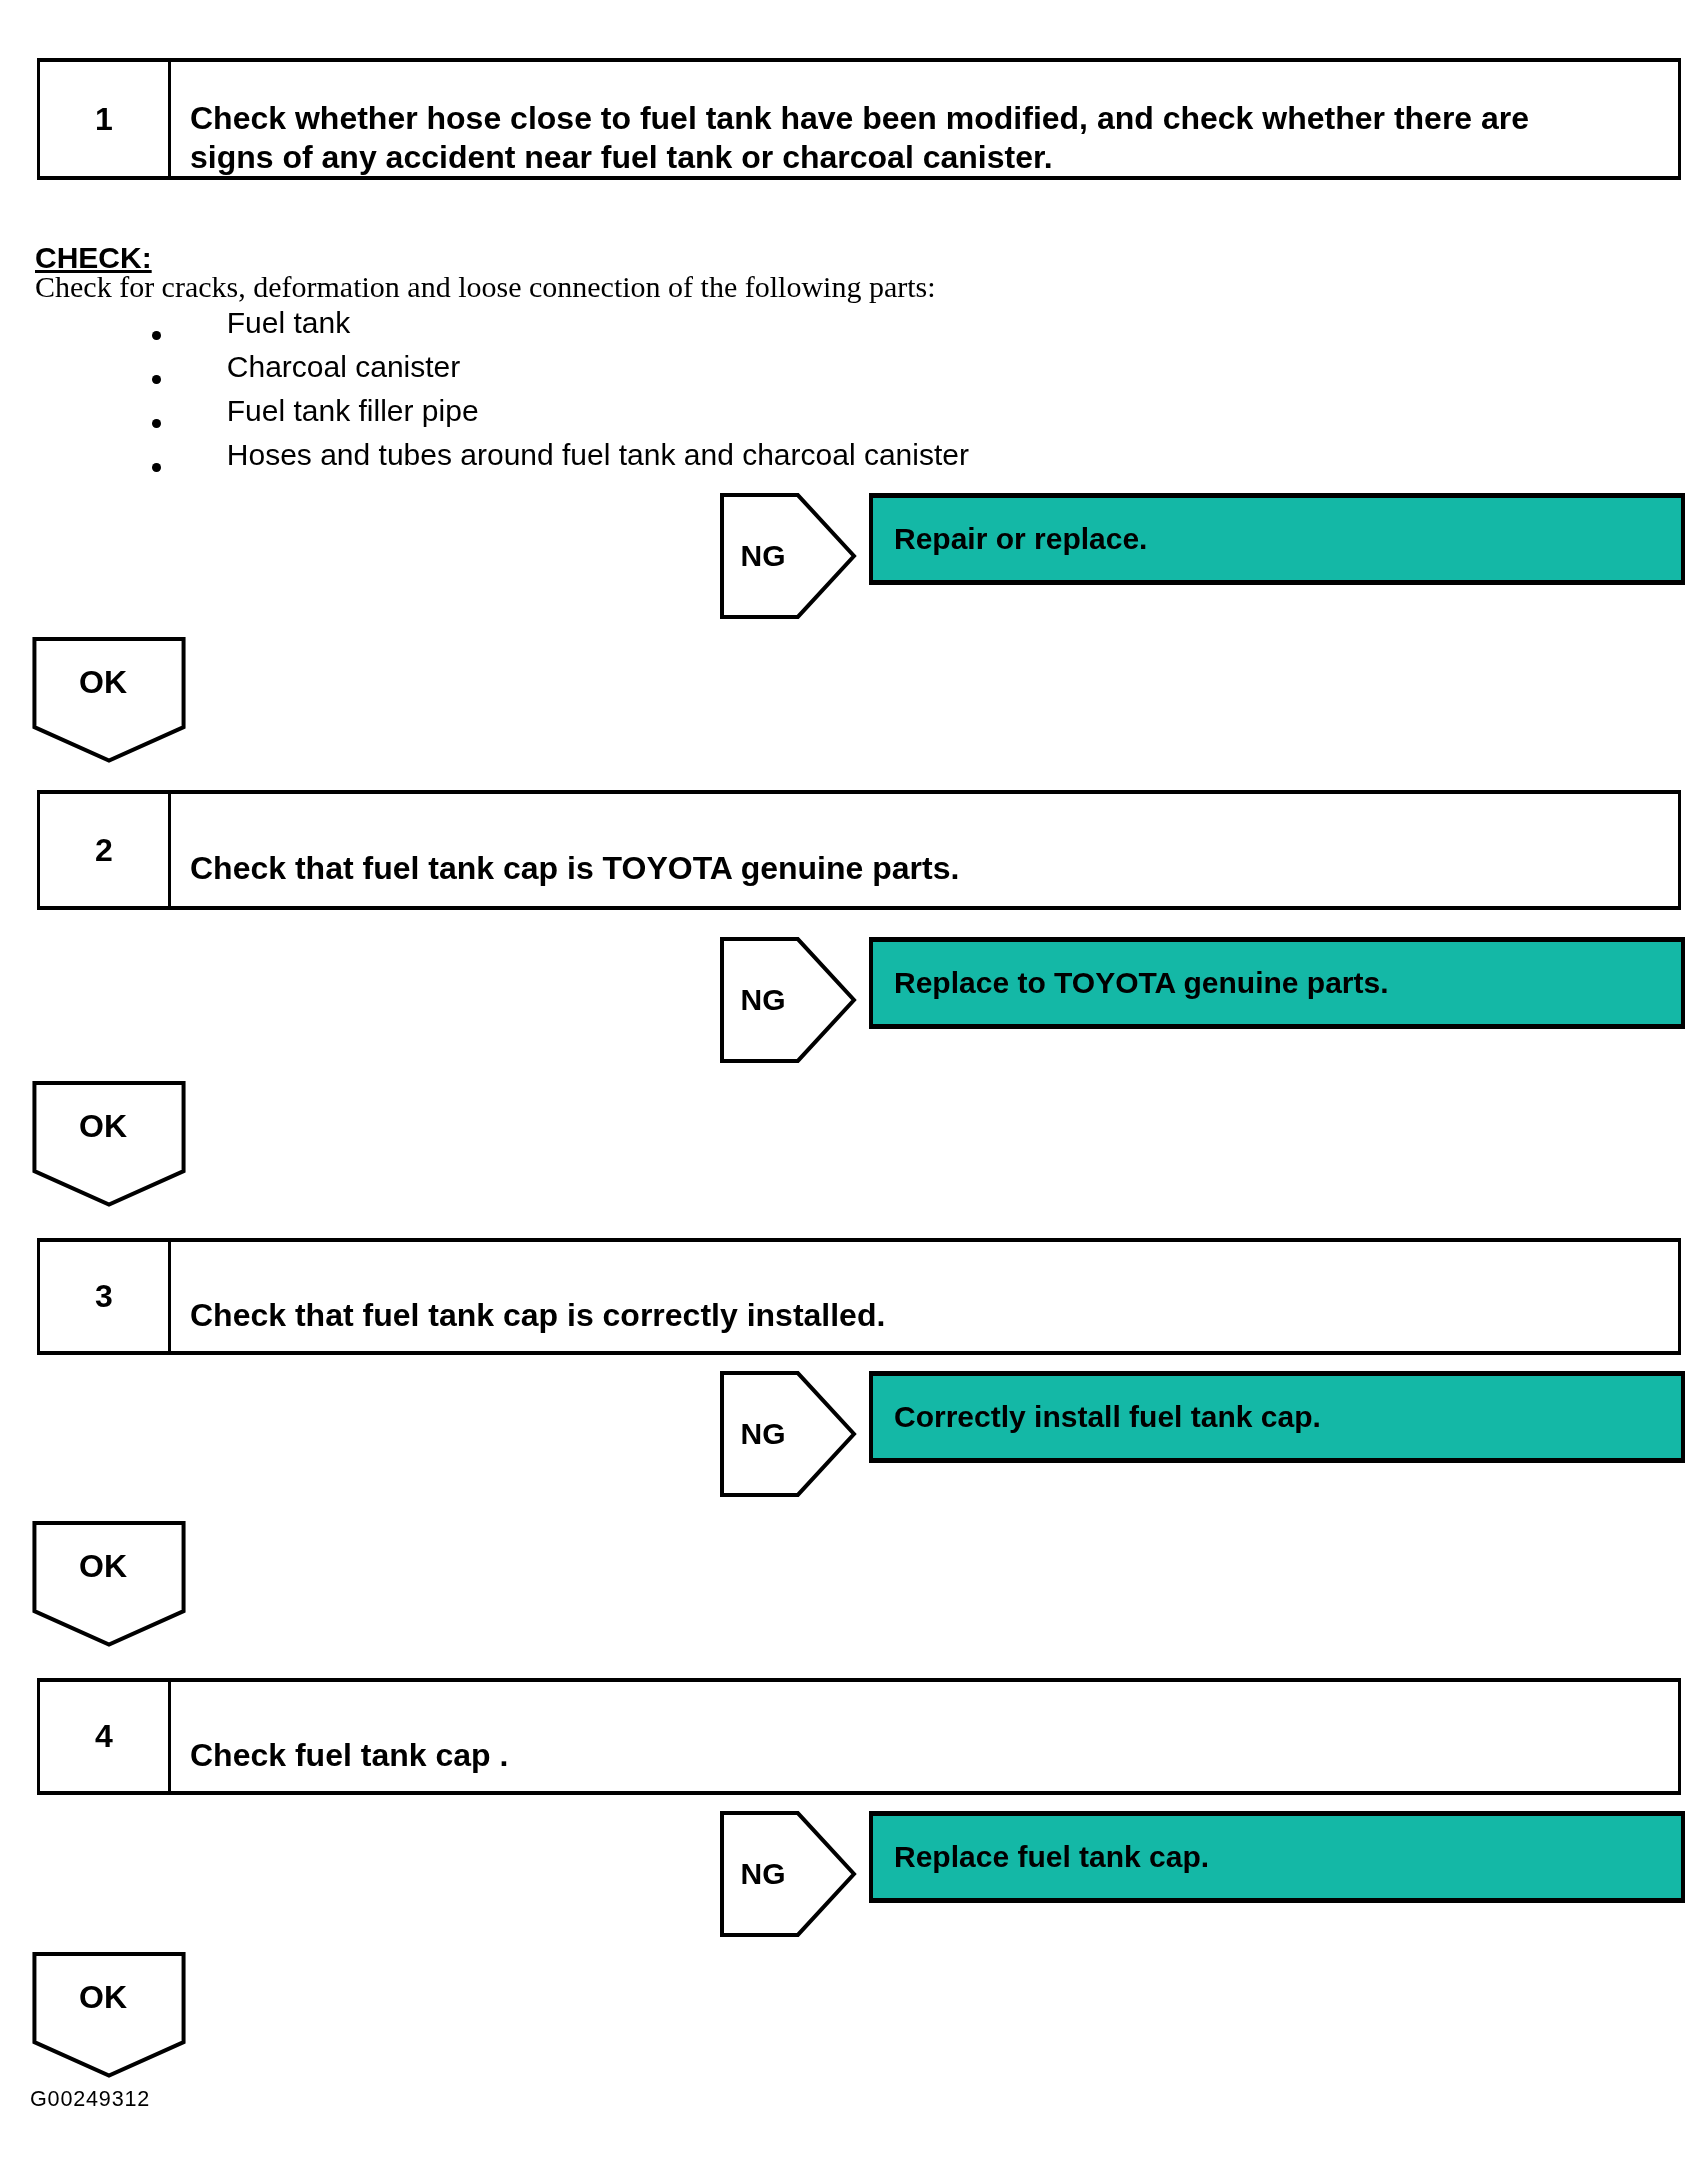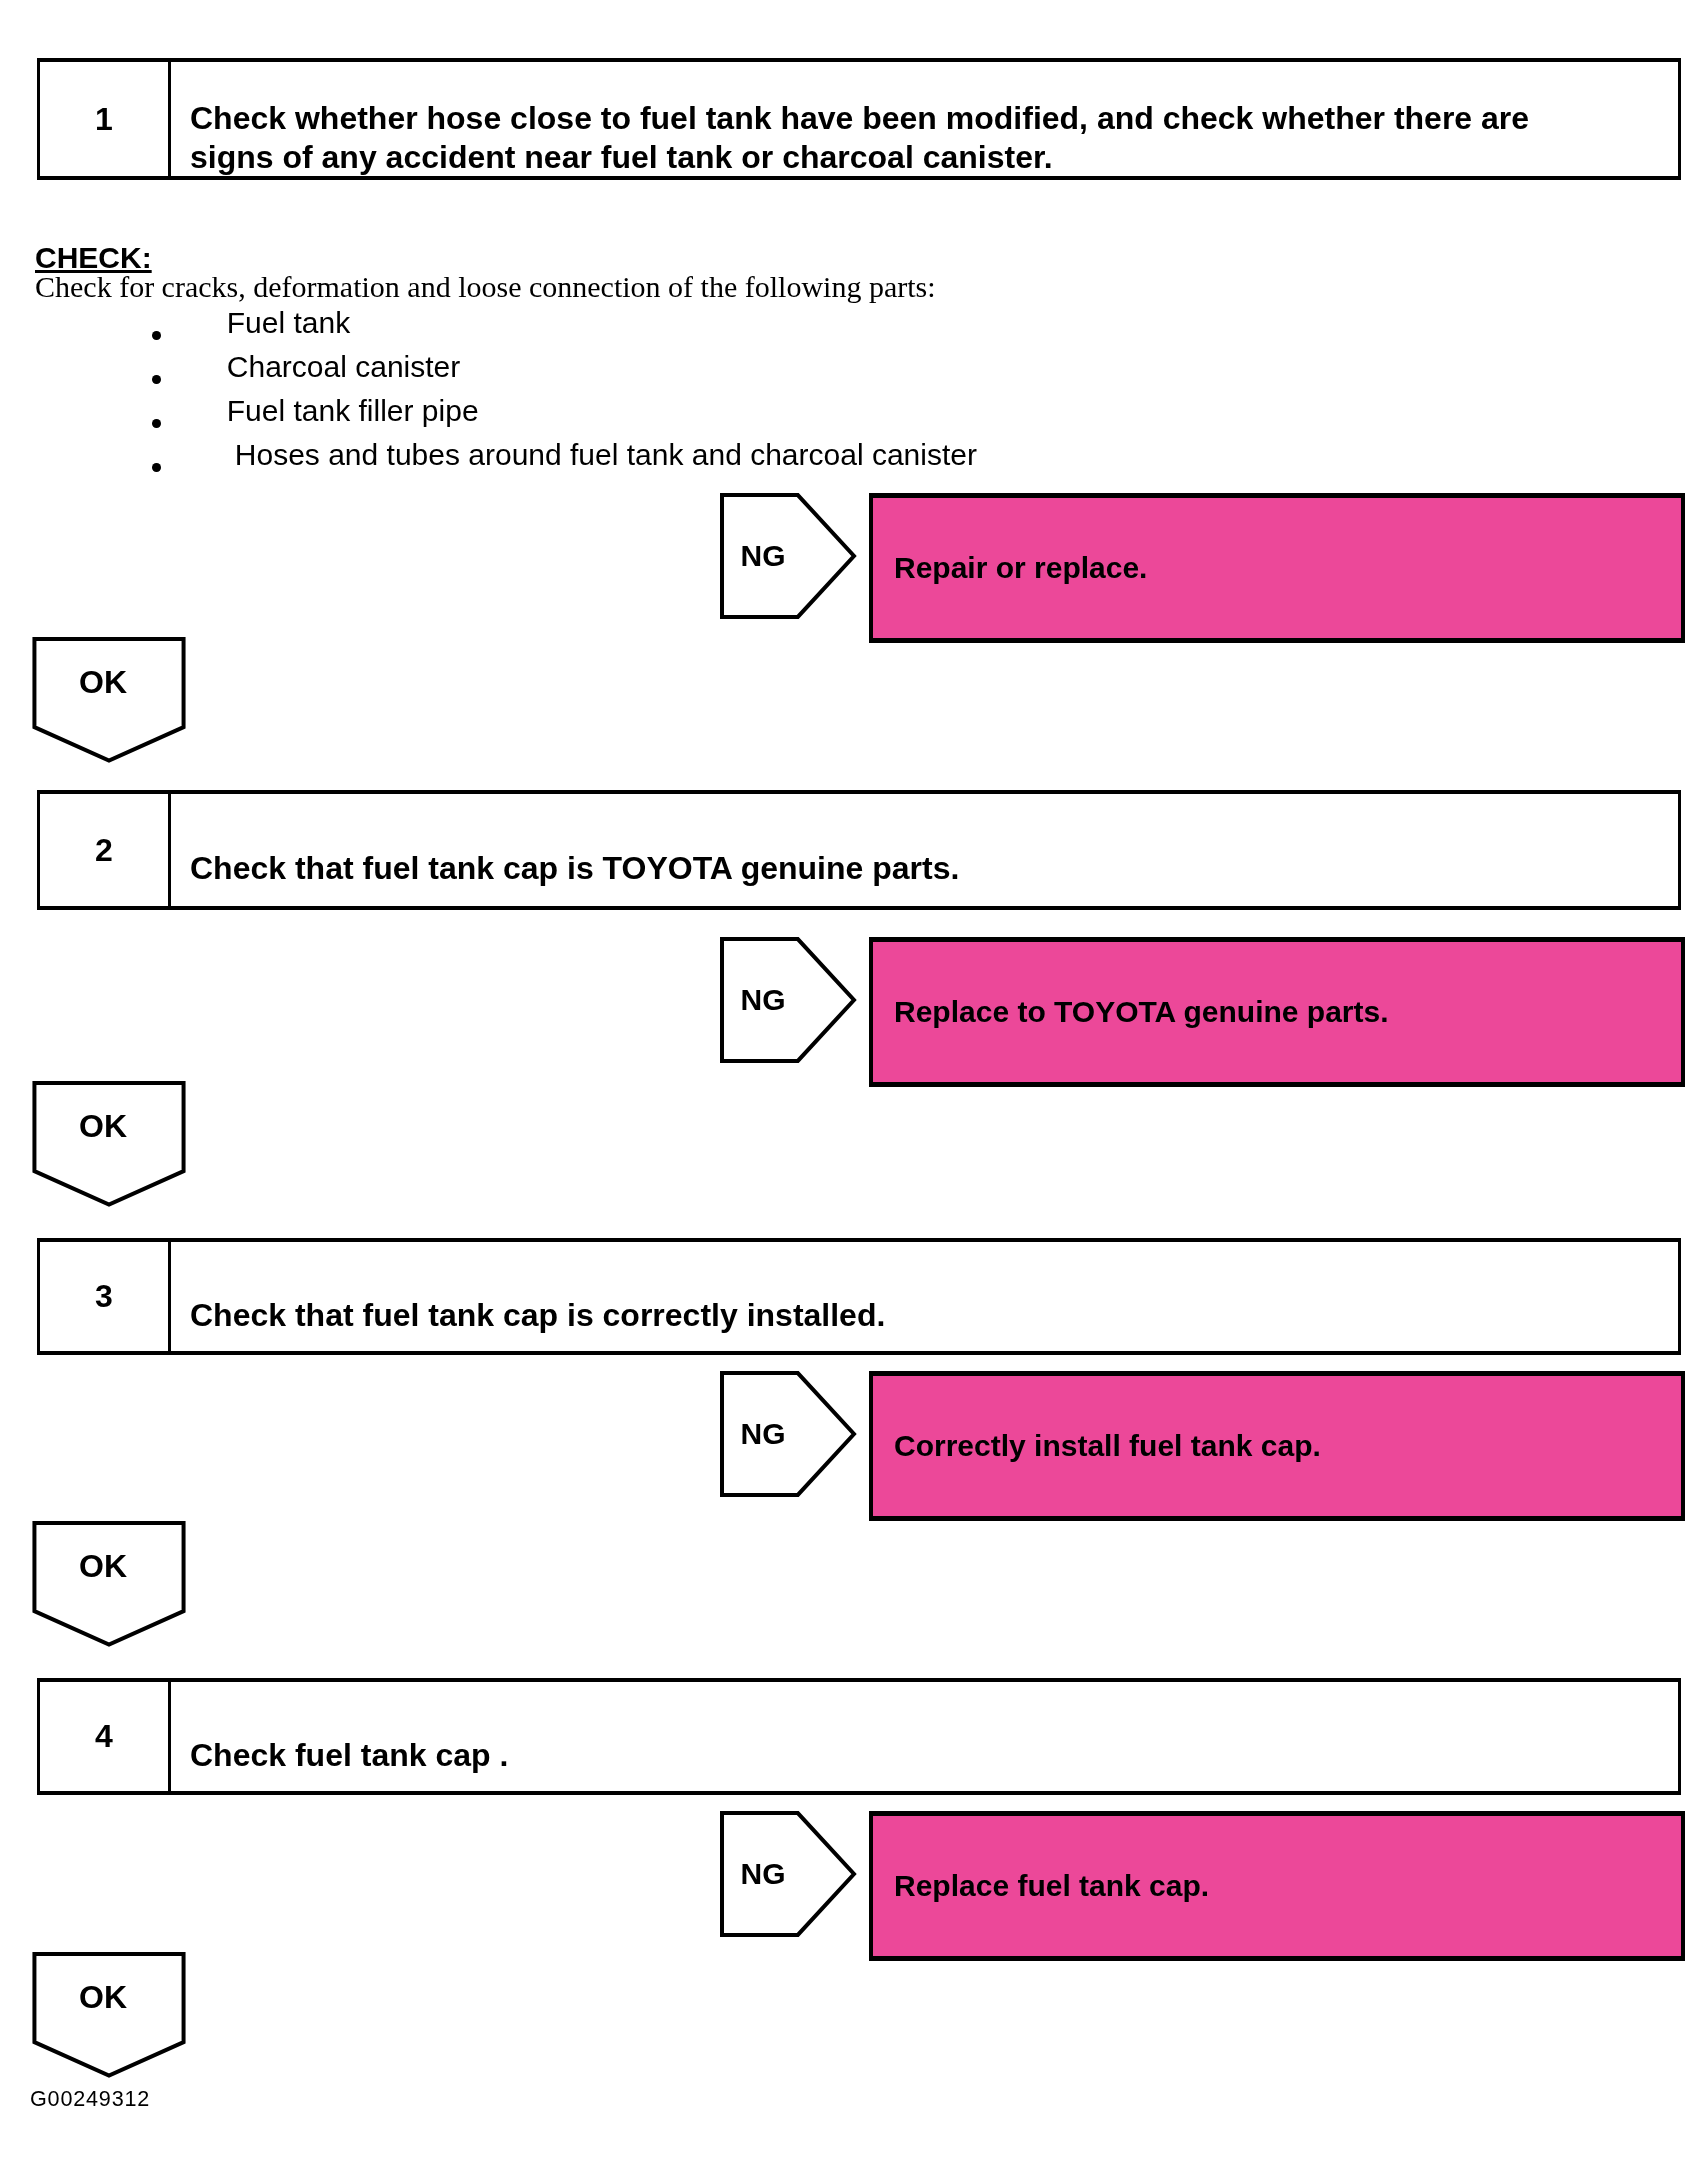--- a/index.html
+++ b/index.html
@@ -80,29 +80,29 @@
   .ng-label {
     position: absolute;
     left: 0; top: 0;
     width: 86px; height: 126px;
     display: flex; align-items: center; justify-content: center;
     font-size: 30px; font-weight: bold;
   }
   .ng-action {
     position: absolute;
     left: 149px; top: 0;
-    width: 816px; height: 150px;
+    width: 816px; height: 92px;
     border: 4px solid #000;
     border-top-width: 5.6px;
     border-bottom-width: 5.6px;
     box-sizing: border-box;
     display: flex; align-items: center;
     padding-left: 21px;
     font-size: 30px; font-weight: bold;
-    background: #ec4899;
+    background: #14b8a6;
   }
   
   .ok-wrap { position: absolute; left: 32px; width: 154px; height: 126px; }
   .ok-shape { position: absolute; left: 0; top: 0; width: 154px; height: 126px; }
   .ok-label {
     position: absolute;
     left: 0; top: 0;
     width: 142px; height: 90px;
     display: flex; align-items: center; justify-content: center;
     font-size: 32px; font-weight: bold; text-align: center;
@@ -135,21 +135,21 @@
     <div class="bullet-text">Fuel tank</div>
   </div>
   <div class="bullet-row" style="top:350px;">
     <div class="bullet-dot"></div>
     <div class="bullet-text">Charcoal canister</div>
   </div>
   <div class="bullet-row" style="top:394px;">
     <div class="bullet-dot"></div>
     <div class="bullet-text">Fuel tank filler pipe</div>
   </div>
-  <div class="bullet-row" style="top:438px;gap:8px;">
+  <div class="bullet-row" style="top:438px;">
     <div class="bullet-dot"></div>
     <div class="bullet-text">Hoses and tubes around fuel tank and charcoal canister</div>
   </div>
 
   <div class="ng-row" style="top:493px;">
     <svg class="ng-shape" viewBox="0 0 172 157">
       <polygon points="2.5,2.5 97,2.5 167,78.5 97,154.5 2.5,154.5" fill="#ffffff" stroke="#000000" stroke-width="5"></polygon>
     </svg>
     <div class="ng-label">NG</div>
     <div class="ng-action">Repair or replace.</div>

